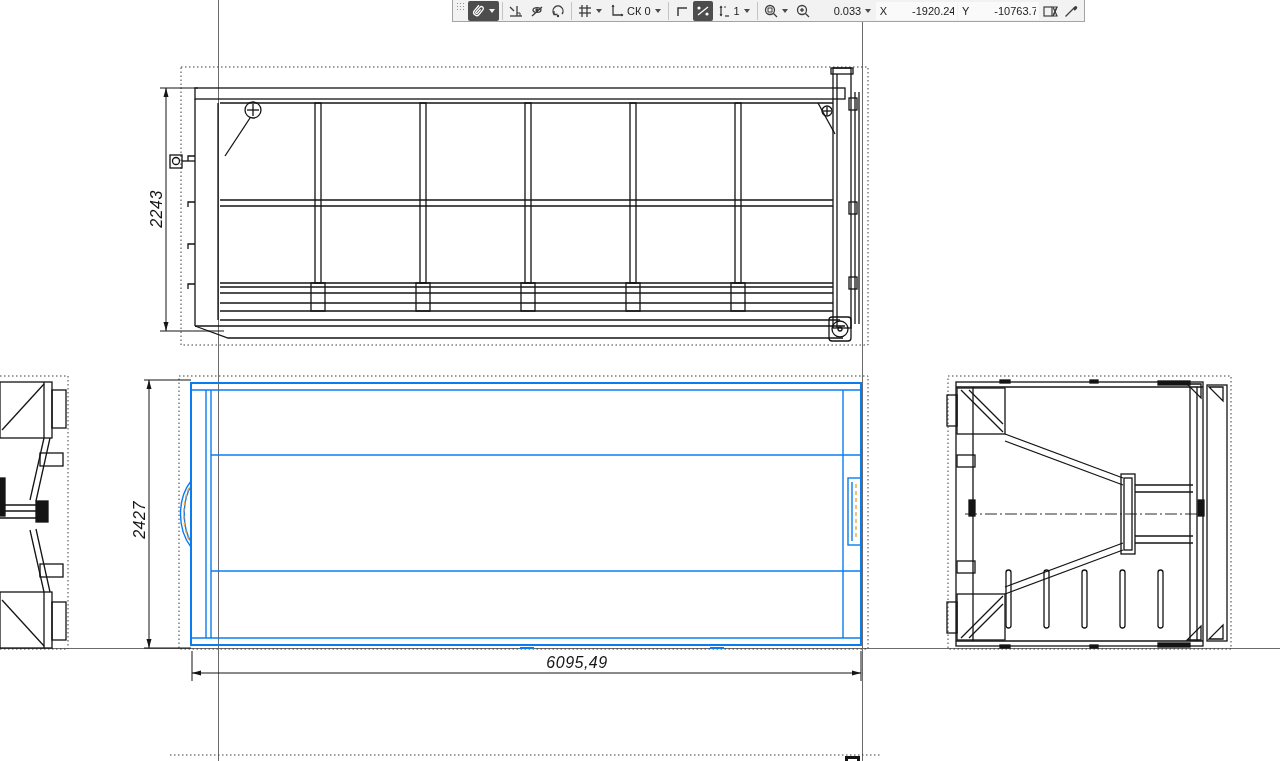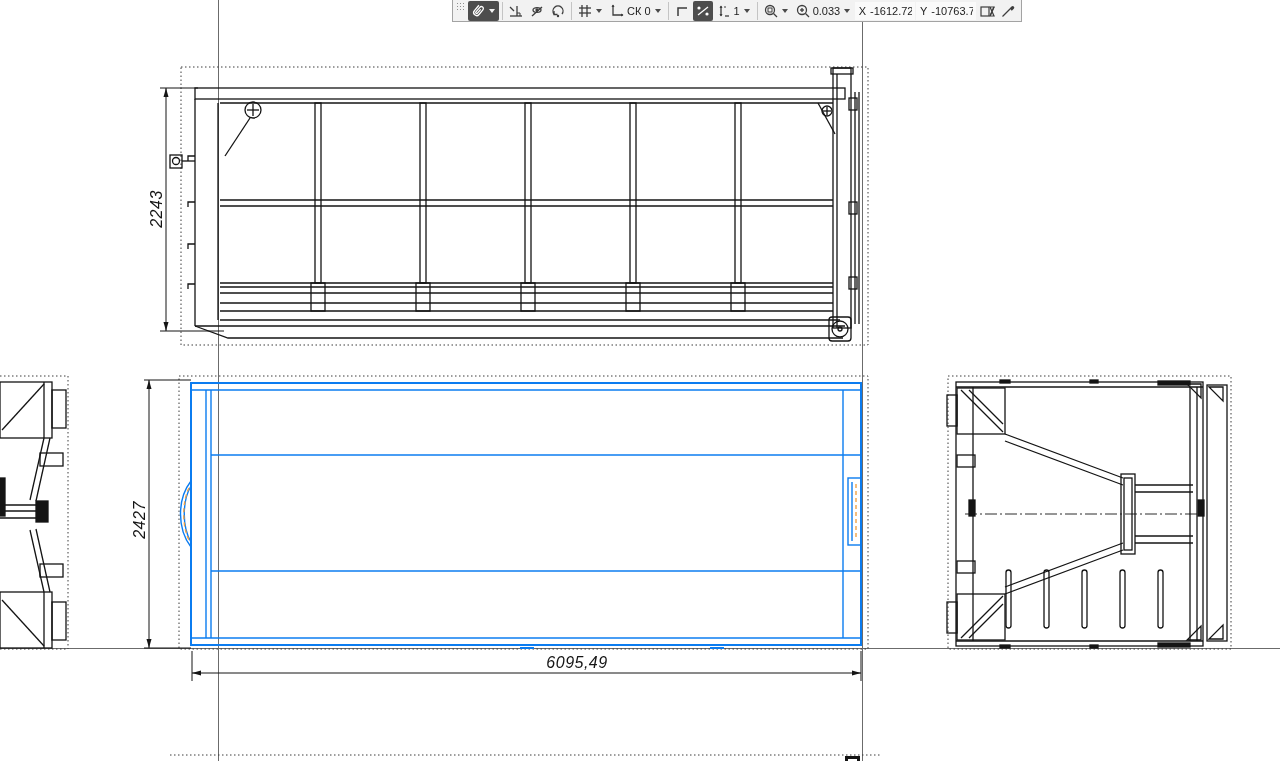--- a/index.html
+++ b/index.html
@@ -22,21 +22,21 @@
   .tb-btn{display:flex;align-items:center;height:20px;padding:0 2px;
     border-radius:2px;gap:1px;}
   .tb-btn.pressed{background:#4d4d4d;}
   .tb-sep{width:1px;height:18px;background:#c4c4c4;margin:0 2px;}
   .tb-label{font-size:11px;color:#1c1c1c;white-space:nowrap;padding:0 1px;}
   .caret{width:0;height:0;border-left:3.5px solid transparent;
     border-right:3.5px solid transparent;border-top:4px solid #4a4a4a;margin:0 2px;}
   .caret.light{border-top-color:#f2f2f2;}
   .tb-field{display:flex;align-items:center;height:18px;background:#fafafa;
     padding:0 3px;gap:2px;}
-  .clip{overflow:hidden;white-space:nowrap;display:inline-block;}
+  .clip{overflow:hidden;white-space:nowrap;display:inline-block;margin-left:21px;}
   .clip.w30{max-width:27px;}
   .clip.w42{max-width:41px;}
   .tb-icon{display:block;}
   
   .view{position:absolute;}
   svg text.dim{font-family:"Liberation Sans",sans-serif;font-style:italic;
     fill:#151515;letter-spacing:0.5px;}
 </style>
 </head>
 <body>
@@ -387,21 +387,21 @@
         <line x1="10.5" y1="10.5" x2="14" y2="14"></line>
       <line x1="5" y1="7" x2="9" y2="7"></line>
         <line x1="7" y1="5" x2="7" y2="9"></line>
     </svg>
     <span class="tb-label clip w30">0.033</span>
     <span class="caret"></span>
   </div>
 
   <div class="tb-field">
     <span class="tb-label">X</span>
-    <span class="tb-label clip w42">-1612.72</span>
+    <span class="tb-label clip w42">-1920.24</span>
   </div>
   <div class="tb-field">
     <span class="tb-label">Y</span>
     <span class="tb-label clip w42">-10763.7</span>
   </div>
 
   <div class="tb-btn">
     <svg class="tb-icon" width="16" height="16" viewBox="0 0 16 16" fill="none" stroke="#3d3d3d" stroke-width="1.2">
       <rect x="2" y="4" width="8" height="9"></rect>
       <path d="M11 4 h4 l-4 9 h4 z"></path>

